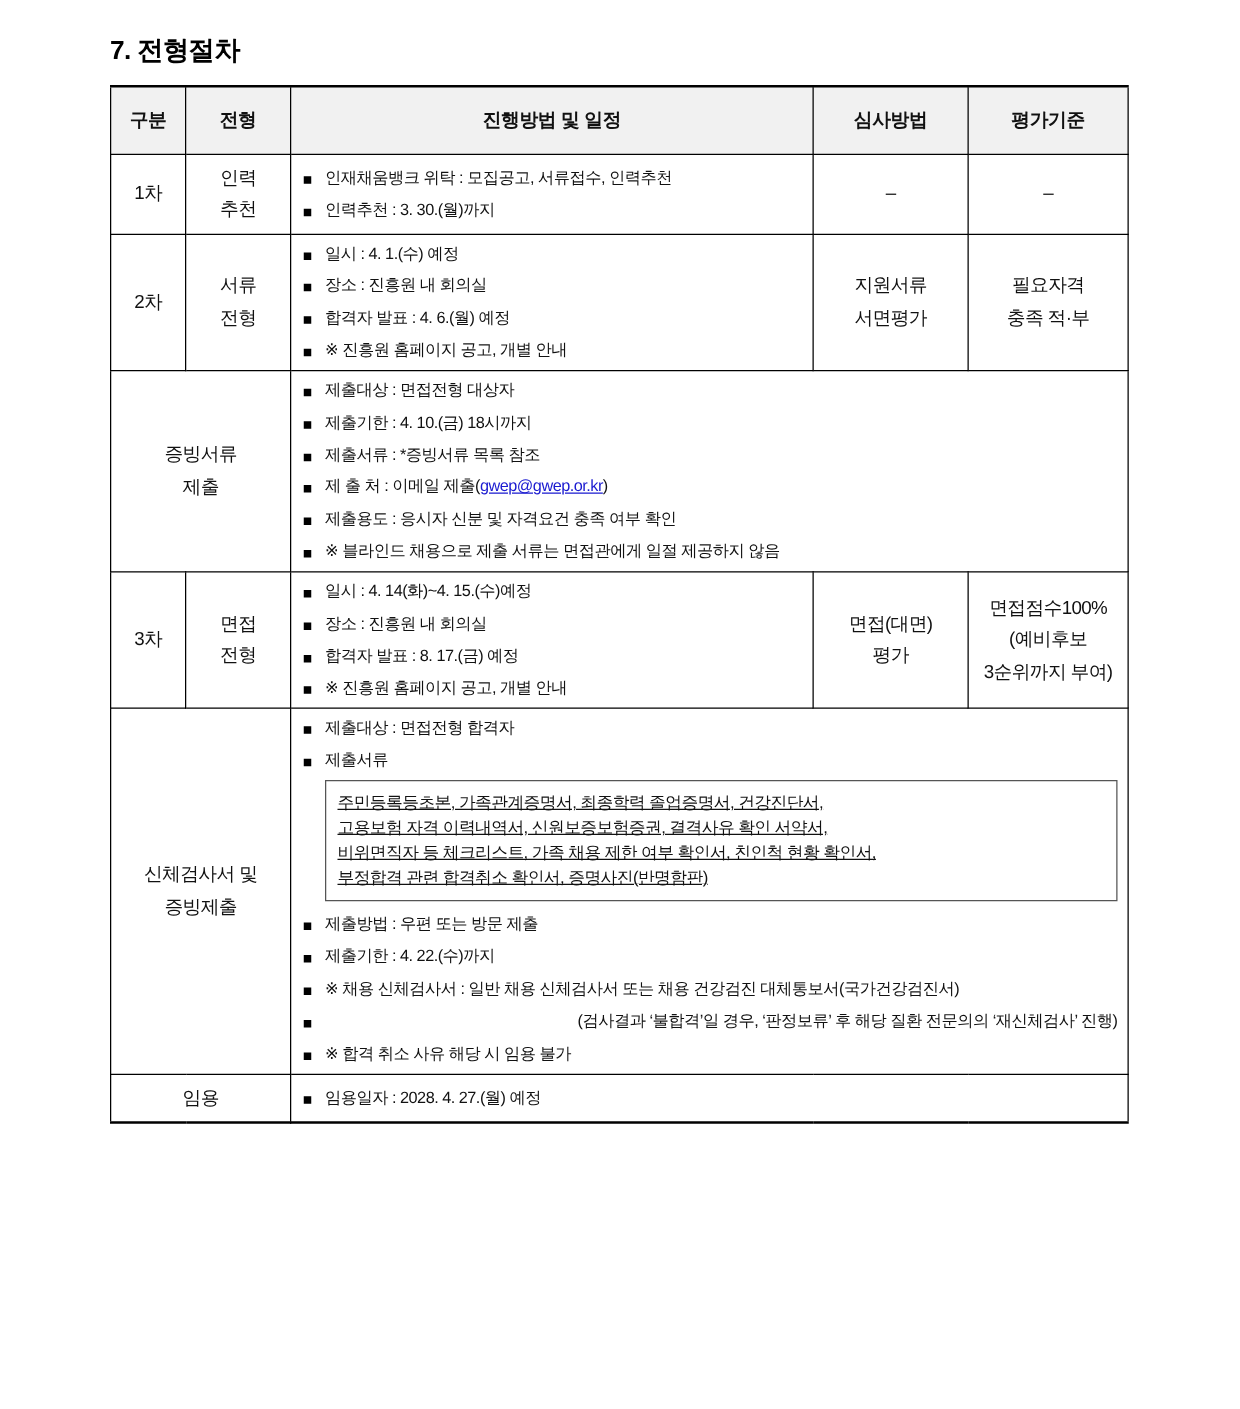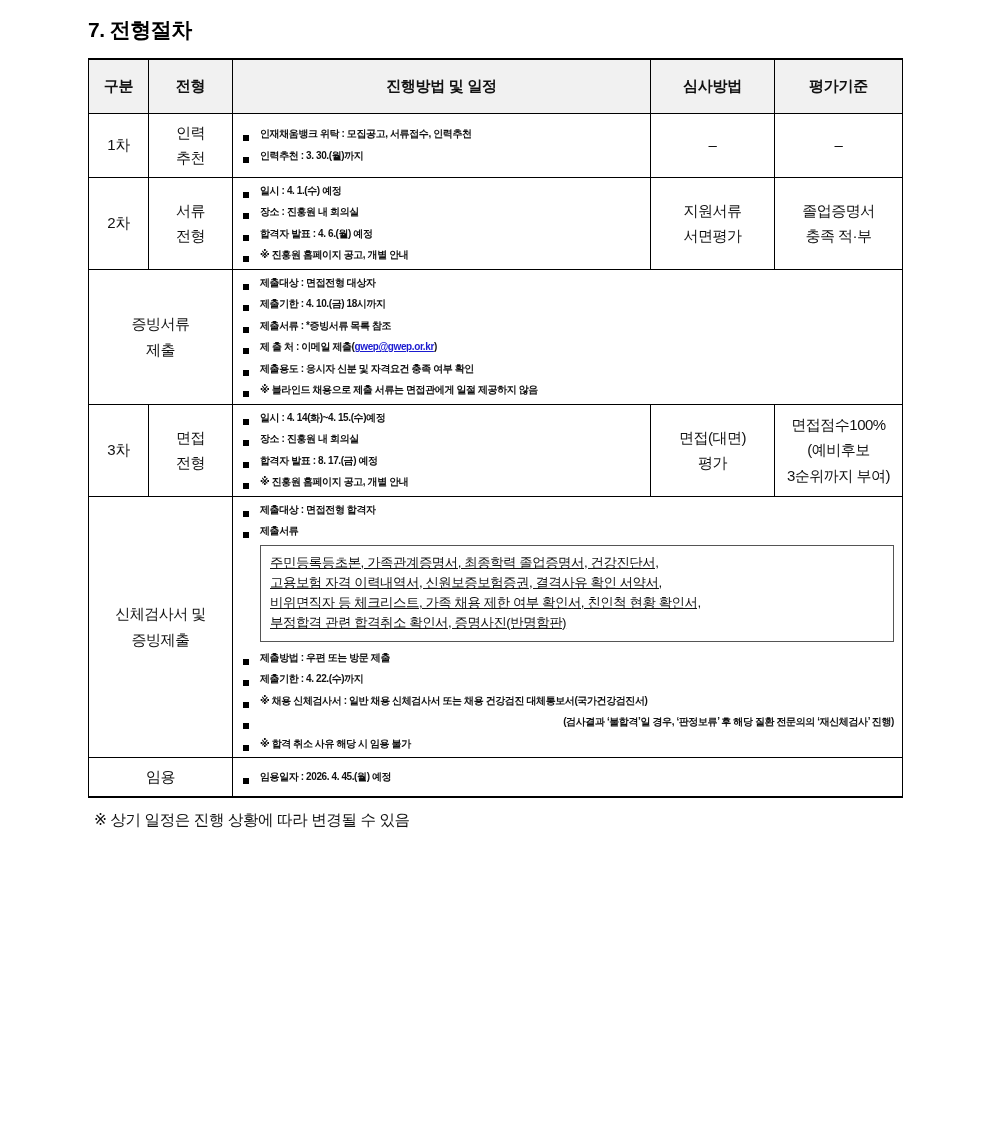--- a/index.html
+++ b/index.html
@@ -8,21 +8,21 @@
     background: #ffffff;
   }
   body {
     width: 992px;
     min-height: 1127px;
     font-family: "Liberation Sans", "DejaVu Sans", sans-serif;
     color: #111111;
     position: relative;
   }
   .page {
-    padding: 12px 44px 10px 88px;
+    padding: 22px 44px 10px 88px;
     box-sizing: border-box;
   }
   .doc-title {
     font-size: 21px;
     font-weight: 700;
     letter-spacing: -0.5px;
     margin: 4px 0 14px 0;
     color: #000;
   }
   table.procedure {
@@ -65,24 +65,23 @@
   }
   ul.bullets {
     list-style: none;
     margin: 0;
     padding: 0;
   }
   ul.bullets > li {
     position: relative;
     padding-left: 19px;
     margin: 0 0 7px 0;
-    font-size: 10px;
+    font-size: 13px;
     letter-spacing: -0.4px;
     line-height: 1.45;
-    font-weight: bold;
   }
   ul.bullets > li:last-child { margin-bottom: 0; }
   ul.bullets > li::before {
     content: "";
     position: absolute;
     left: 2px;
     top: 8px;
     width: 6px;
     height: 6px;
     background: #000;
@@ -208,21 +207,21 @@
             <li>장소 : 진흥원 내 회의실</li>
             <li>합격자 발표 : 4. 6.(월) 예정</li>
             <li class="note"><span>※ 진흥원 홈페이지 공고, 개별 안내</span></li>
           </ul>
         </td>
         <td class="center cell-multiline">
           <div>지원서류</div>
           <div>서면평가</div>
         </td>
         <td class="center cell-multiline">
-          <div>졸업증명서</div>
+          <div>필요자격</div>
           <div>충족 적·부</div>
         </td>
       </tr>
 
       <tr>
         <td class="center cell-multiline" colspan="2">
           <div>증빙서류</div>
           <div>제출</div>
         </td>
         <td class="method" colspan="3">
@@ -285,23 +284,22 @@
             <li class="plain-sub">(검사결과 ‘불합격’일 경우, ‘판정보류’ 후 해당 질환 전문의의 ‘재신체검사’ 진행)</li>
             <li class="note-sm"><span>※ 합격 취소 사유 해당 시 임용 불가</span></li>
           </ul>
         </td>
       </tr>
 
       <tr>
         <td class="center" colspan="2">임용</td>
         <td class="method" colspan="3">
           <ul class="bullets">
-            <li>임용일자 : 2026. 4. 45.(월) 예정</li>
+            <li>임용일자 : 2028. 4. 27.(월) 예정</li>
           </ul>
         </td>
       </tr>
 
     </tbody>
   </table>
 
-  <div class="footnote">※ 상기 일정은 진행 상황에 따라 변경될 수 있음</div>
 
 </div>
 
 </body></html>

